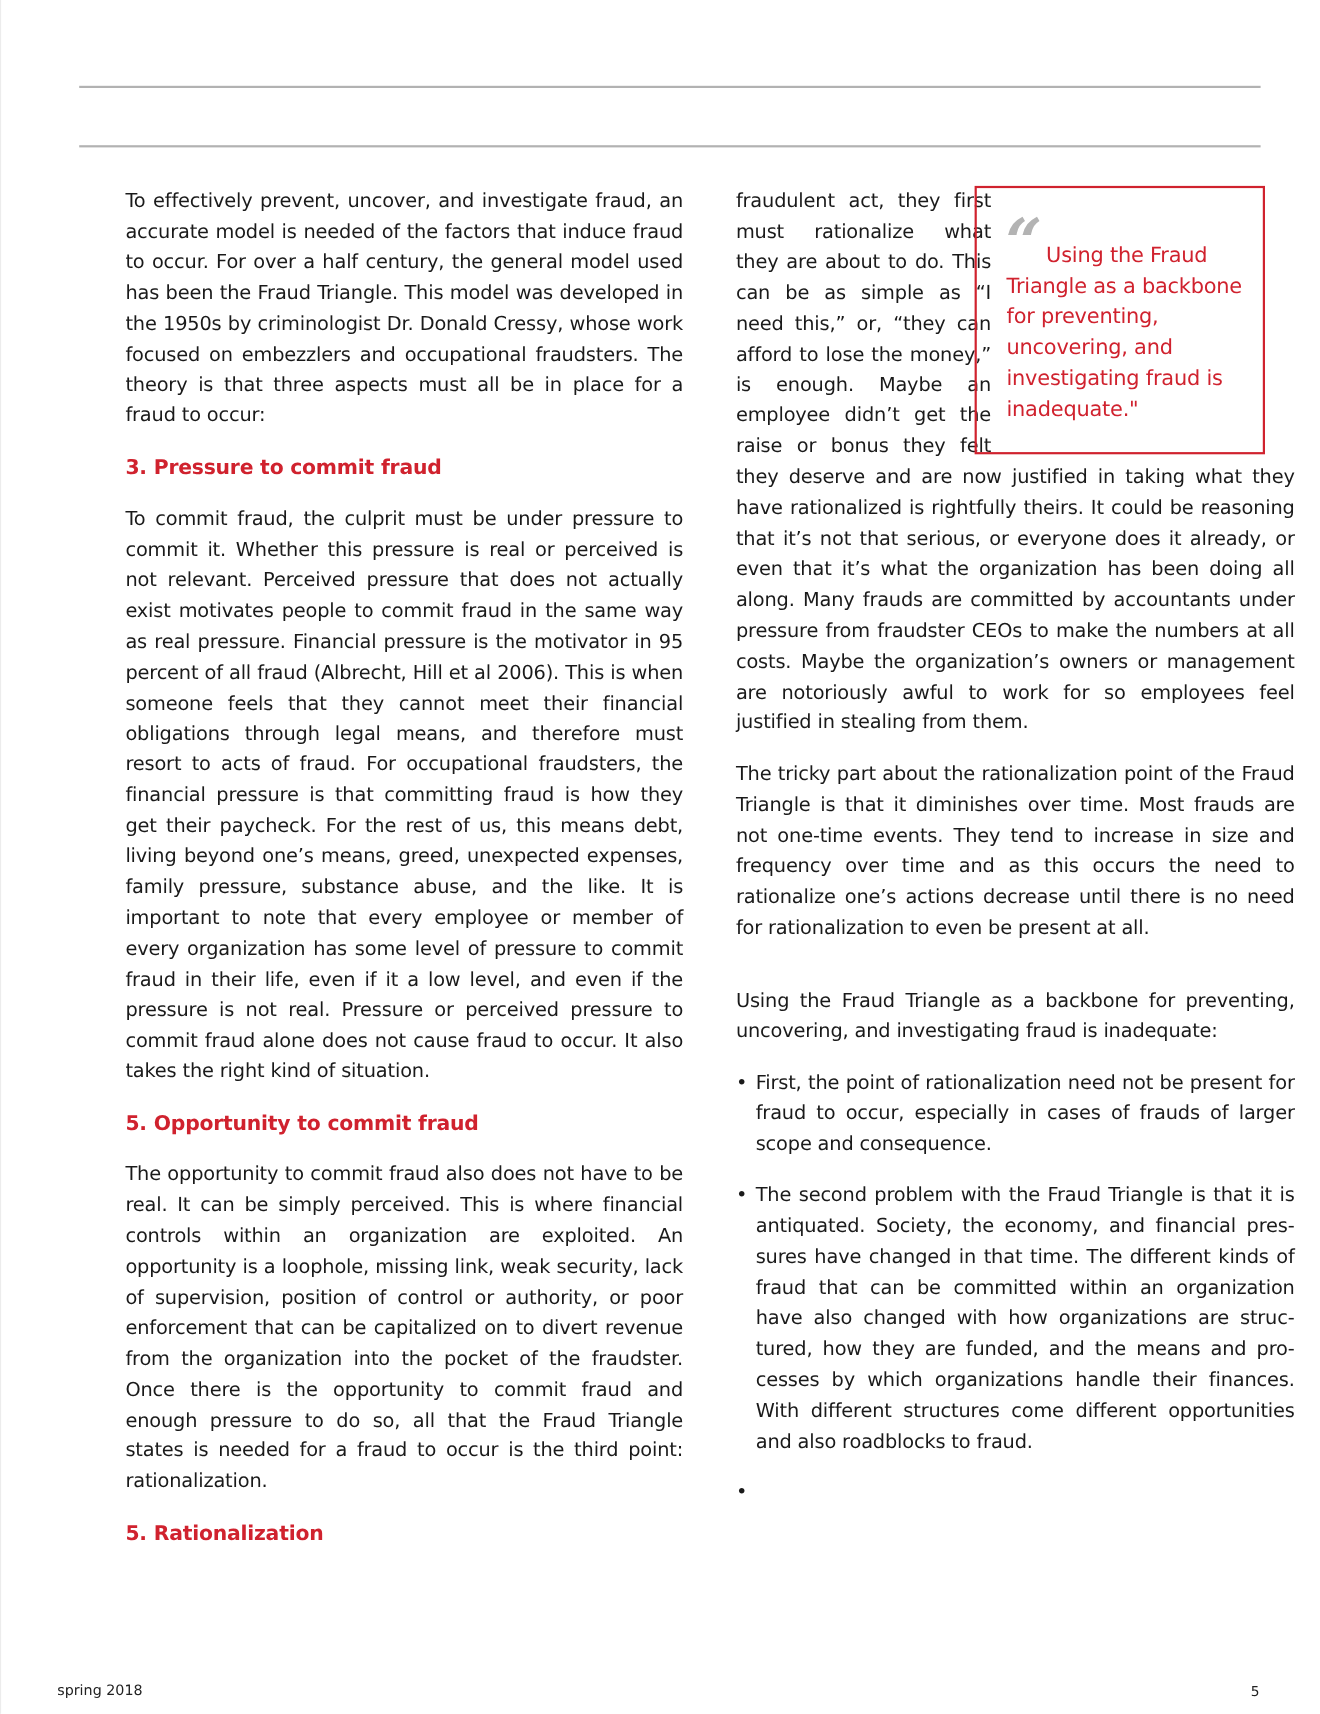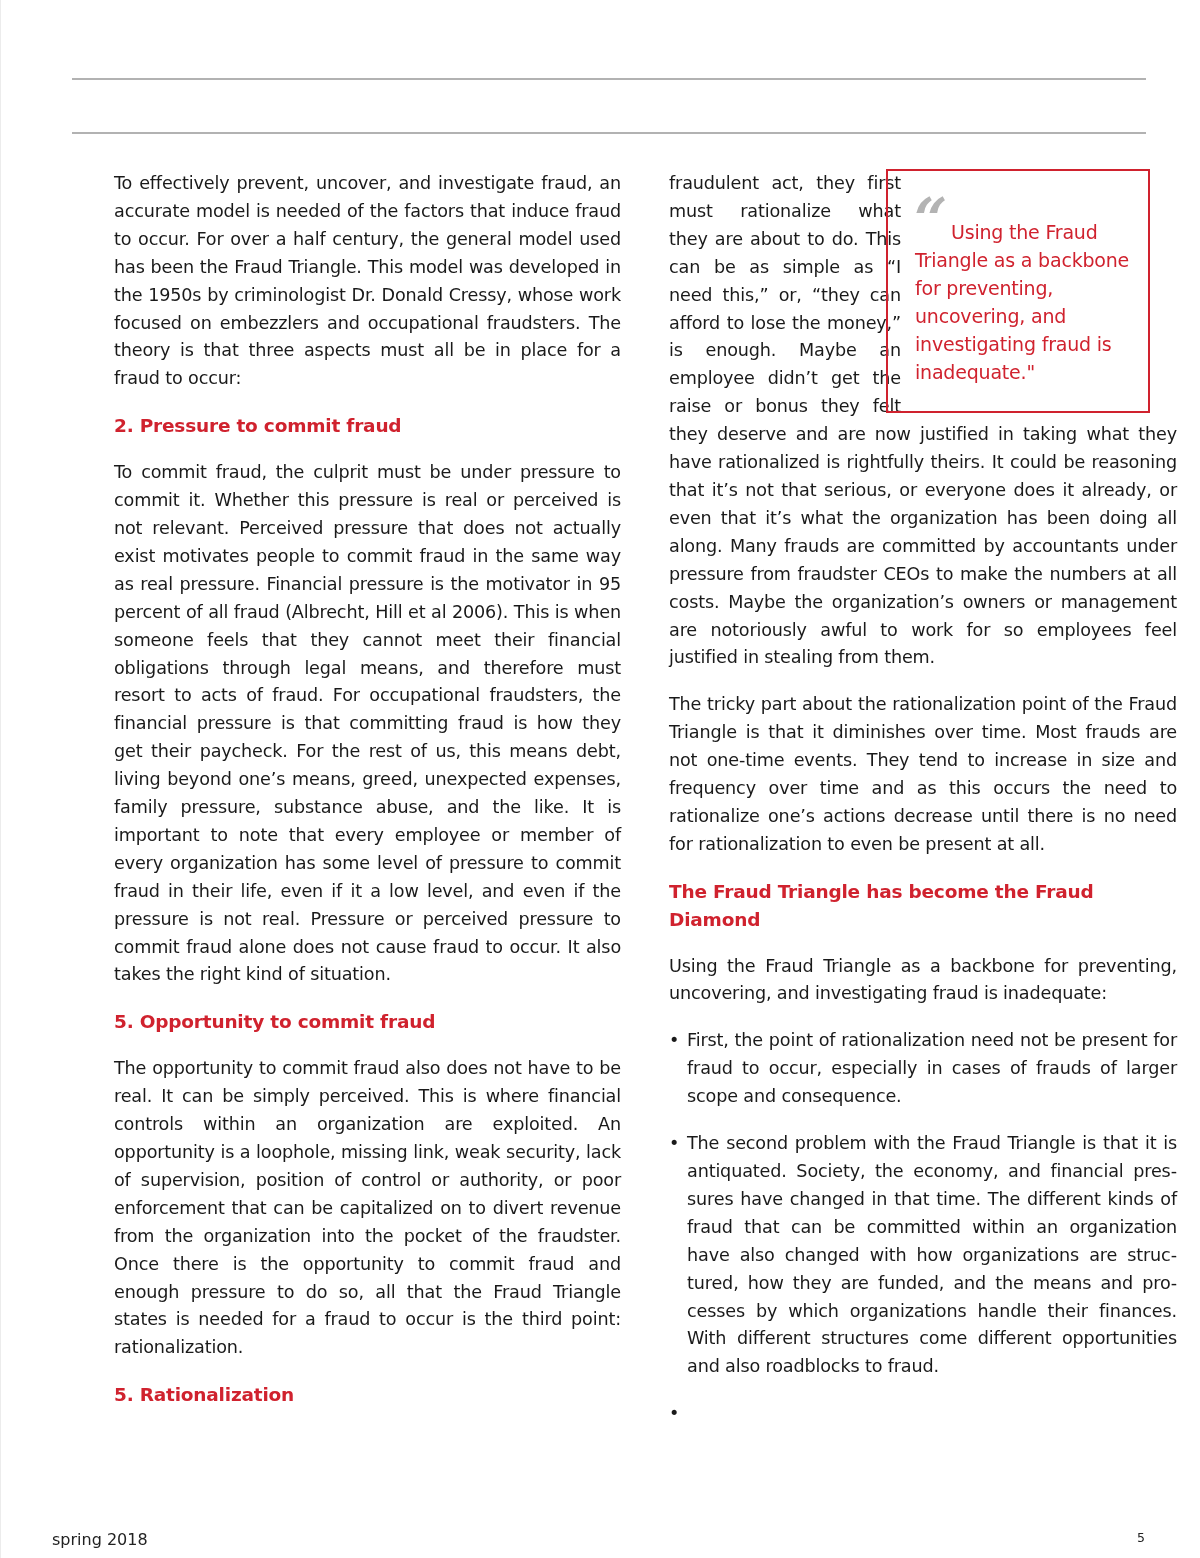--- a/index.html
+++ b/index.html
@@ -21,52 +21,51 @@
                border:2px solid #d0222e; box-sizing:content-box; }
   .pq-mark { position:absolute; left:26px; top:20px; font-size:58px; line-height:58px;
              color:#b3b3b3; font-style:italic; font-weight:bold; font-family:"DejaVu Serif", serif; letter-spacing:-6px; }
   .pq-text { position:absolute; left:27px; top:47px; width:222px; color:#d0222e;
              font-size:19px; line-height:28px; letter-spacing:-0.2px; }
   .pq-text .indent { display:inline-block; width:36px; }
   ul.bullets { list-style:none; margin:0; padding:0; }
   ul.bullets li { position:relative; padding-left:18px; text-align:justify; }
   ul.bullets li .dot { position:absolute; left:0; top:0; }
   ul.bullets li + li { margin-top:19px; }
-  .footer-left { position:absolute; left:52px; top:1530px; font-size:16px; color:#222; }
+  .footer-left { position:absolute; left:52px; top:1530px; font-size:13px; color:#222; }
   .footer-right { position:absolute; left:1137px; top:1530px; font-size:12.5px; color:#222; }
 </style>
 </head>
 <body>
 
 <div class="page-edge"></div>
 <div class="rule r1"></div>
 <div class="rule r2"></div>
 
 <div class="col col-left">
   <p>To effectively prevent, uncover, and investigate fraud, an accurate model is needed of the factors that induce fraud to occur.  For over a half century, the general mod­el used has been the Fraud Triangle.  This model was de­veloped in the 1950s by criminologist Dr. Donald Cressy, whose work focused on embezzlers and occupational fraudsters.  The theory is that three aspects must all be in place for a fraud to occur:</p>
   <div class="gap"></div>
-  <h3>2. Pressure to commit fraud</h3>
+  <h3>3. Pressure to commit fraud</h3>
   <div class="gap"></div>
   <p>To commit fraud, the culprit must be under pressure to commit it.  Whether this pressure is real or perceived is not relevant.  Perceived pressure that does not actually exist motivates people to commit fraud in the same way as real pressure.  Financial pressure is the motivator in 95 percent of all fraud (Albrecht, Hill et al 2006).  This is when someone feels that they cannot meet their fi­nancial obligations through legal means, and therefore must resort to acts of fraud.  For occupational fraudsters, the financial pressure is that committing fraud is how they get their paycheck.  For the rest of us, this means debt, living beyond one’s means, greed, unexpected ex­penses, family pressure, substance abuse, and the like.  It is important to note that every employee or member of every organization has some level of pressure to com­mit fraud in their life, even if it a low level, and even if the pressure is not real.  Pressure or perceived pressure to commit fraud alone does not cause fraud to occur.  It also takes the right kind of situation.</p>
   <div class="gap"></div>
   <h3>5. Opportunity to commit fraud</h3>
   <div class="gap"></div>
   <p>The opportunity to commit fraud also does not have to be real. It can be simply perceived.  This is where fi­nancial controls within an organization are exploited. An opportunity is a loophole, missing link, weak secu­rity, lack of supervision, position of control or author­ity, or poor enforcement that can be capitalized on to divert revenue from the organization into the pocket of the fraudster.  Once there is the opportunity to commit fraud and enough pressure to do so, all that the Fraud Triangle states is needed for a fraud to occur is the third point: rationalization.</p>
   <div class="gap"></div>
   <h3>5. Rationalization</h3>
   <div class="gap"></div>
 </div>
 
 <div class="col col-right">
   <div class="float-spacer"></div>
   <p class="wrap-p">fraudulent act, they first must rationalize what they are about to do. This can be as simple as “I need this,” or, “they can afford to lose the money,” is enough.  Maybe an employee didn’t get the raise or bonus they felt they deserve and are now justified in taking what they have rationalized is rightfully theirs.  It could be reason­ing that it’s not that serious, or everyone does it already, or even that it’s what the organization has been doing all along.  Many frauds are committed by accountants un­der pressure from fraudster CEOs to make the numbers at all costs.  Maybe the organization’s owners or man­agement are notoriously awful to work for so employees feel justified in stealing from them.</p>
   <div class="gap" style="clear:both;"></div>
   <p>The tricky part about the rationalization point of the Fraud Triangle is that it diminishes over time.  Most frauds are not one-time events.  They tend to increase in size and frequency over time and as this occurs the need to rationalize one’s actions decrease until there is no need for rationalization to even be present at all.</p>
   <div class="gap"></div>
-  <h3>The Fraud Triangle has become the Fraud Diamond</h3>
   <div class="gap"></div>
   <p>Using the Fraud Triangle as a backbone for preventing, uncovering, and investigating fraud is inadequate:</p>
   <div class="gap"></div>
   <ul class="bullets">
     <li>
       <span class="dot">•</span>
       <span>First, the point of rationalization need not be present for fraud to occur, especially in cases of frauds of larger scope and consequence.</span>
     </li>
     <li>
       <span class="dot">•</span>

